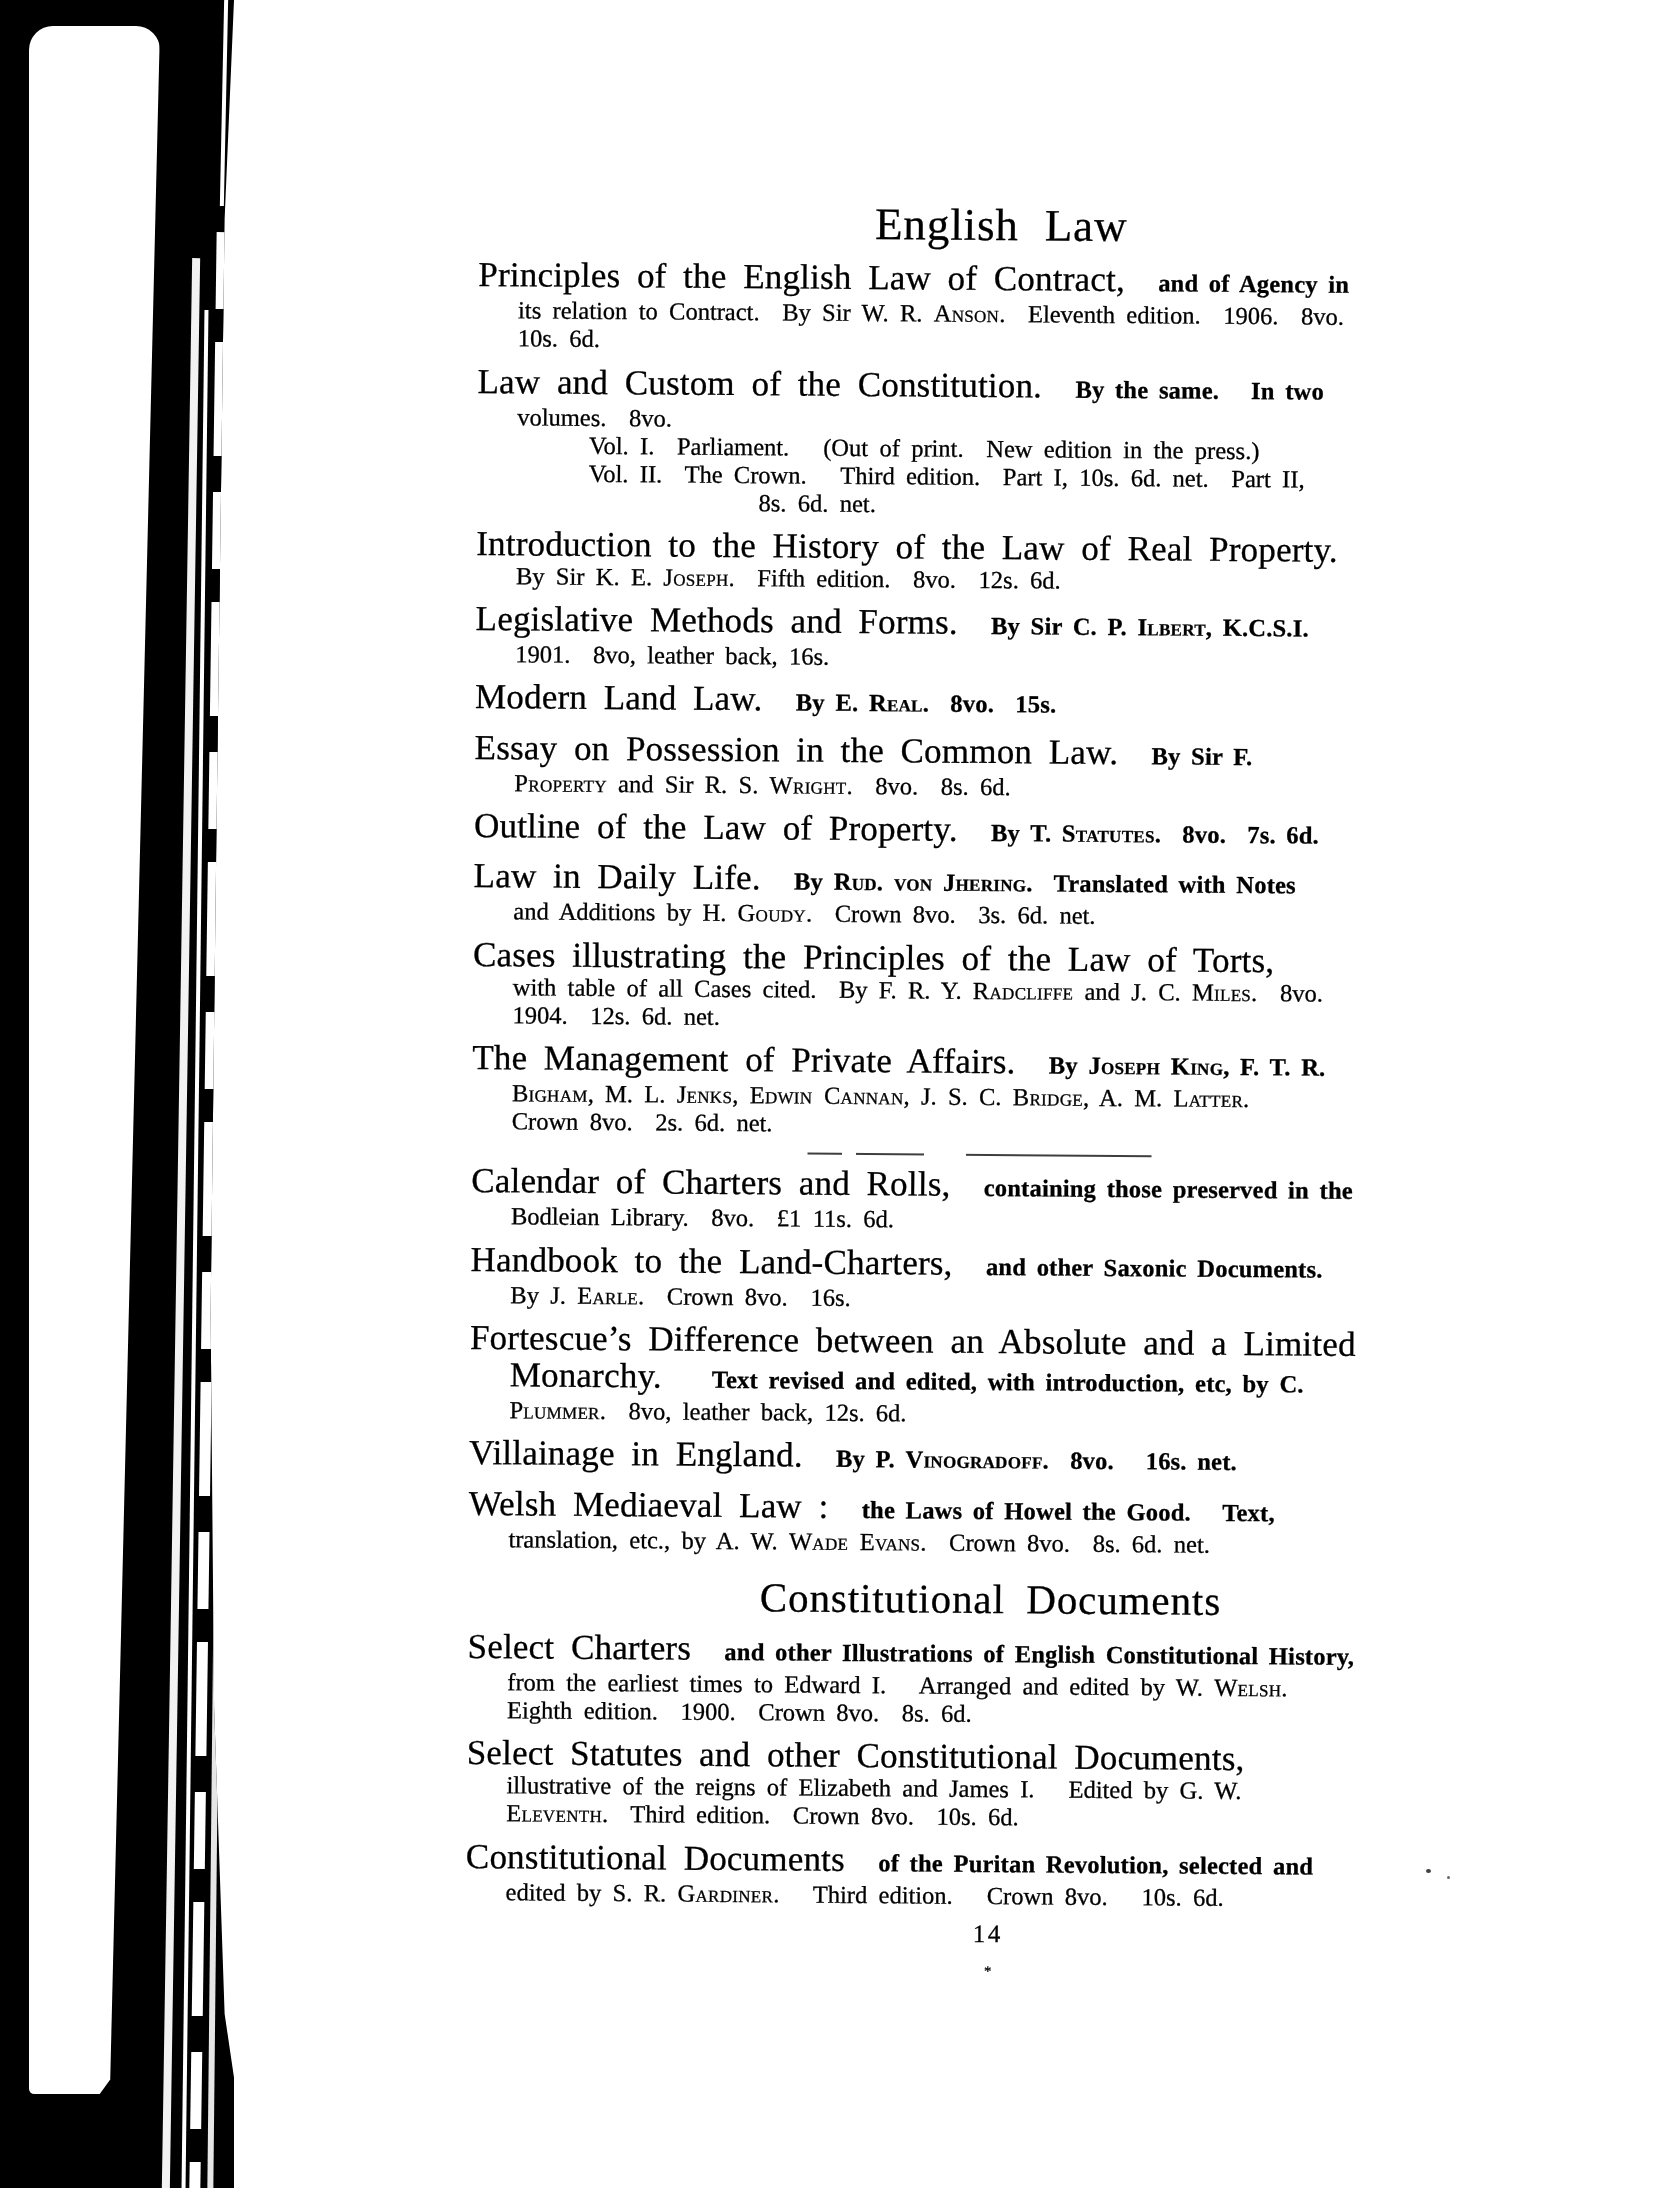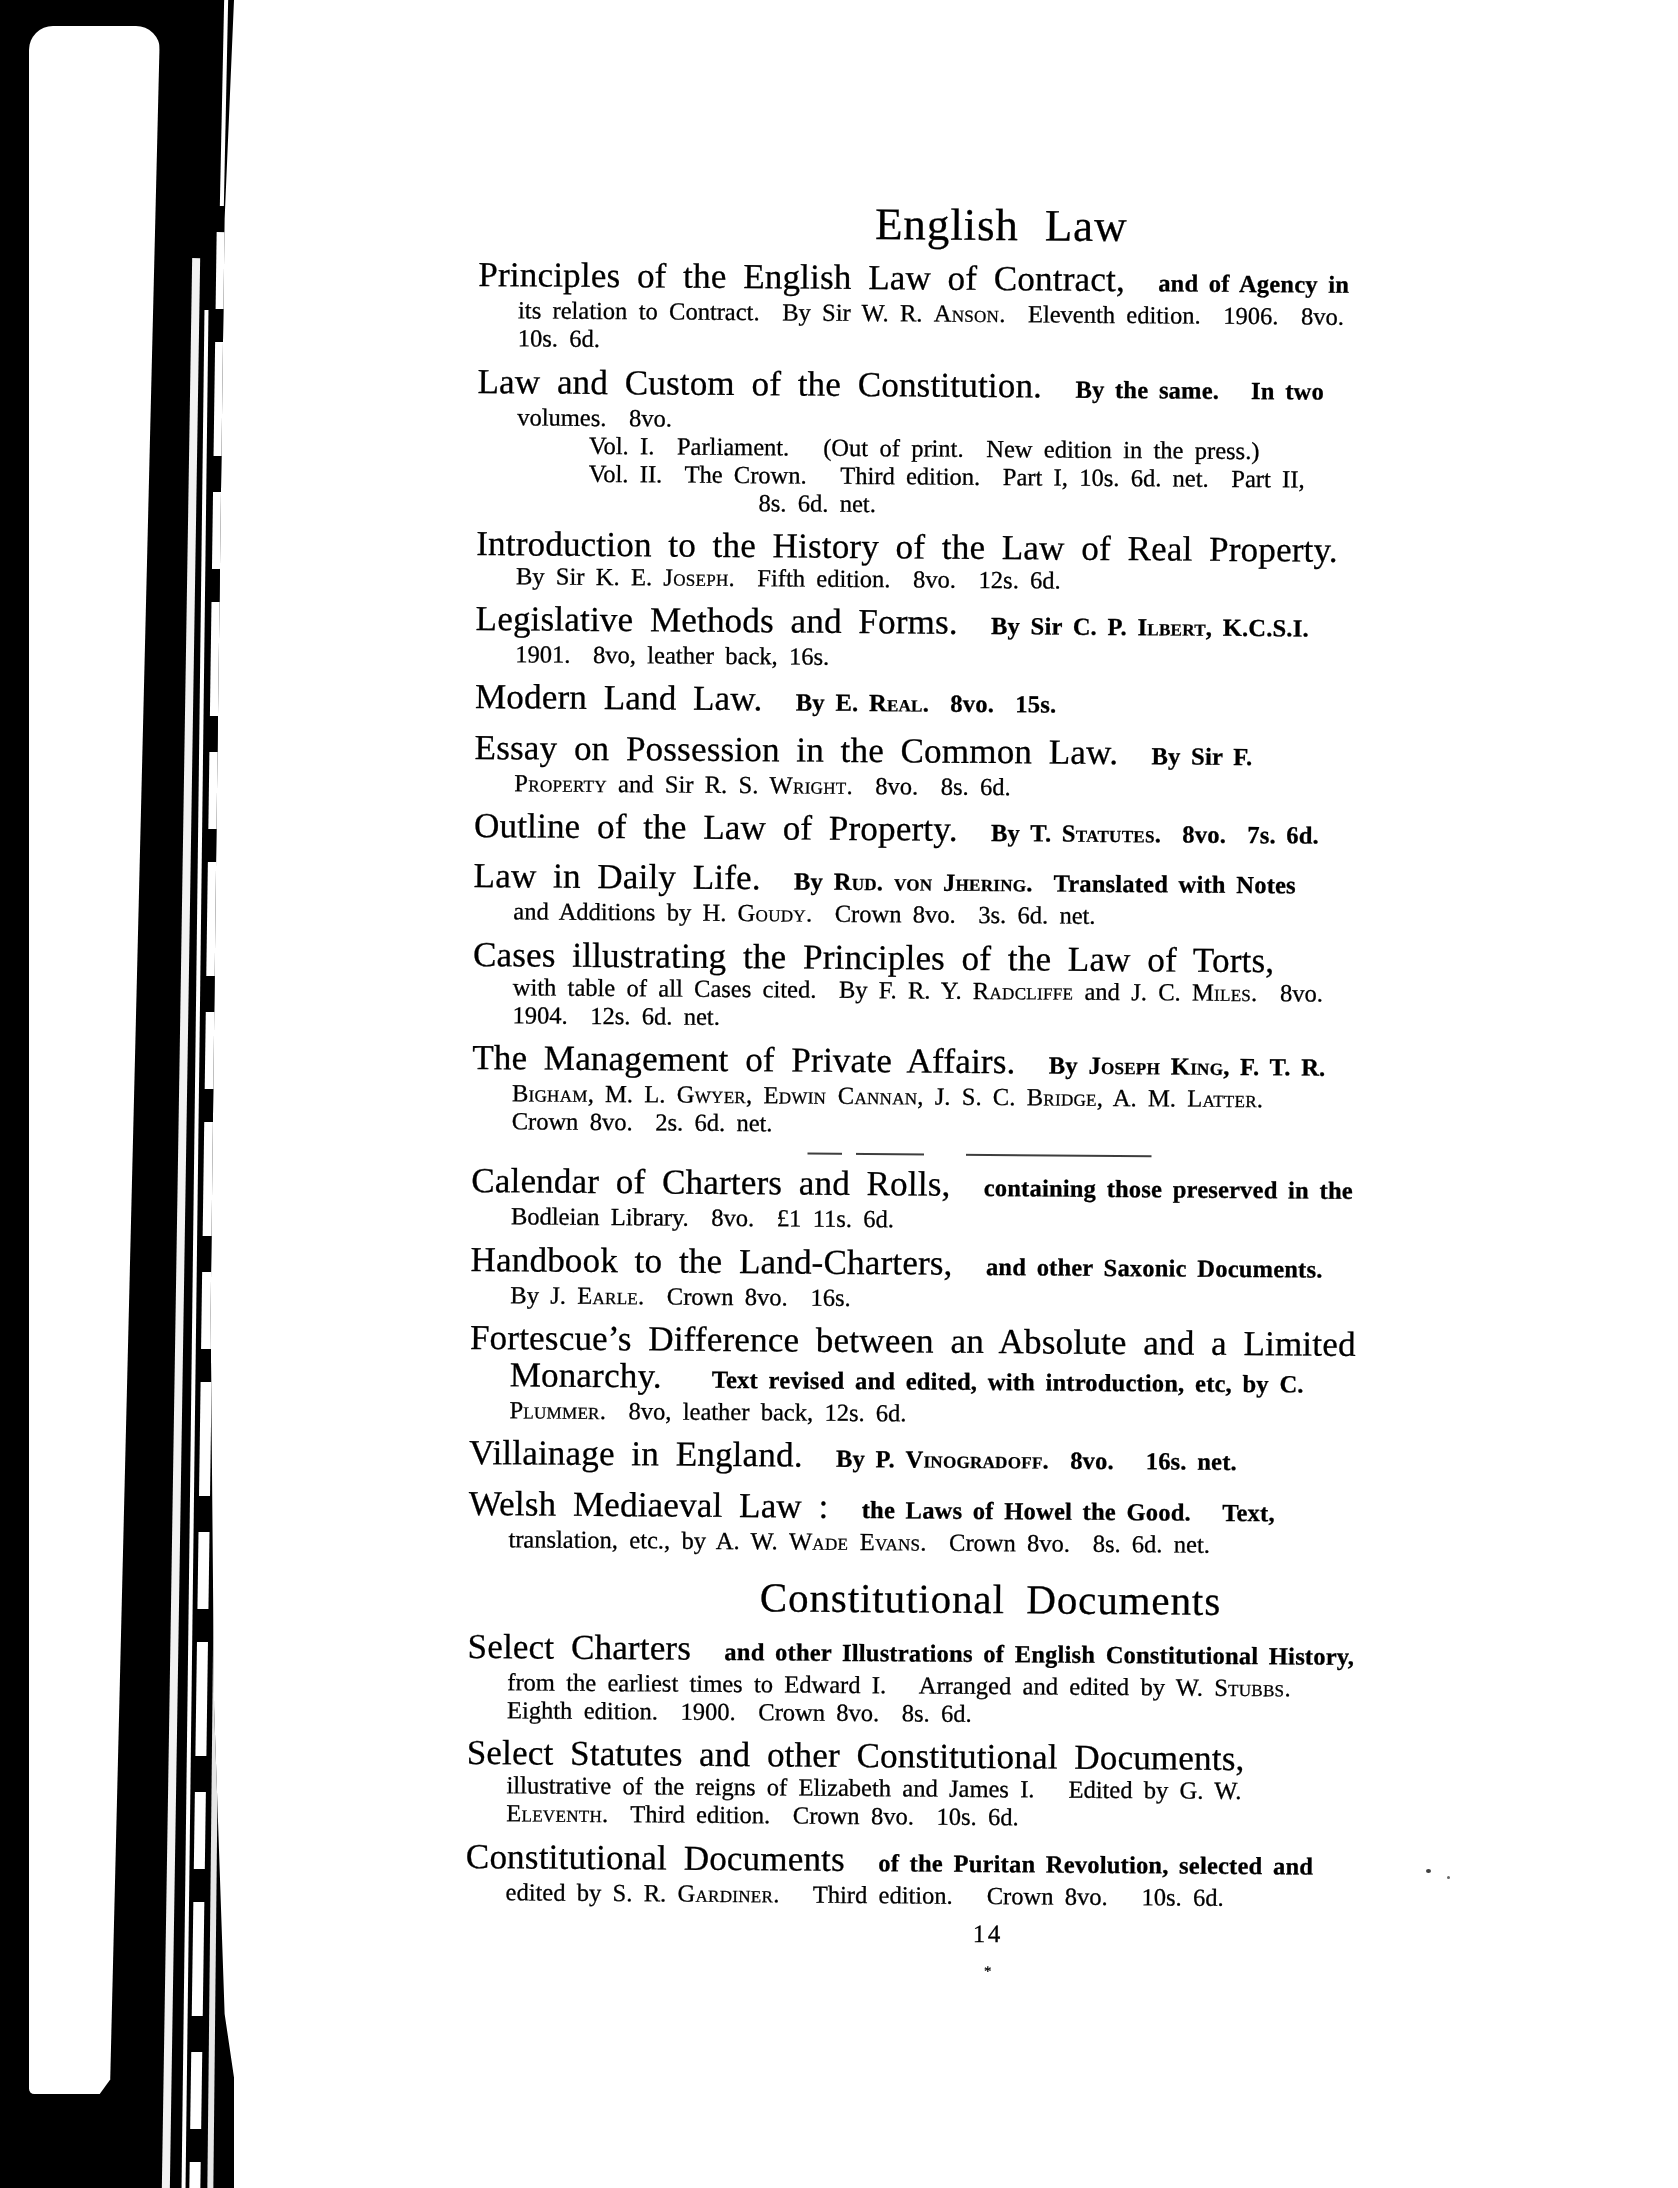--- a/index.html
+++ b/index.html
@@ -117,21 +117,21 @@
           <div class="first"><span>Law in Daily Life.</span>  <span class="tail">By <span class="sc">Rud. von Jhering</span>.  Translated with Notes</span></div>
           <div class="cont">and Additions by H. <span class="sc">Goudy</span>.  Crown 8vo.  3s. 6d. net.</div>
         </div>
         <div class="entry">
           <div class="first"><span>Cases illustrating the Principles of the Law of Torts,</span></div>
           <div class="cont">with table of all Cases cited.  By F. R. Y. <span class="sc">Radcliffe</span> and J. C. <span class="sc">Miles</span>.  8vo.</div>
           <div class="cont">1904.  12s. 6d. net.</div>
         </div>
         <div class="entry">
           <div class="first"><span>The Management of Private Affairs.</span>  <span class="tail">By <span class="sc">Joseph King</span>, F. T. R.</span></div>
-          <div class="cont"><span class="sc">Bigham</span>, M. L. <span class="sc">Gwyer</span>, <span class="sc">Edwin Cannan</span>, J. S. C. <span class="sc">Bridge</span>, A. M. <span class="sc">Latter</span>.</div>
+          <div class="cont"><span class="sc">Bigham</span>, M. L. <span class="sc">Jenks</span>, <span class="sc">Edwin Cannan</span>, J. S. C. <span class="sc">Bridge</span>, A. M. <span class="sc">Latter</span>.</div>
           <div class="cont">Crown 8vo.  2s. 6d. net.</div>
         </div>
         <div class="divider"></div>
         <div class="entry">
           <div class="first"><span>Calendar of Charters and Rolls,</span>  <span class="tail">containing those preserved in the</span></div>
           <div class="cont">Bodleian Library.  8vo.  £1 11s. 6d.</div>
         </div>
         <div class="entry">
           <div class="first"><span>Handbook to the Land-Charters,</span>  <span class="tail">and other Saxonic Documents.</span></div>
           <div class="cont">By J. <span class="sc">Earle</span>.  Crown 8vo.  16s.</div>
@@ -144,21 +144,21 @@
         <div class="entry">
           <div class="first"><span>Villainage in England.</span>  <span class="tail">By P. <span class="sc">Vinogradoff</span>.  8vo.   16s. net.</span></div>
         </div>
         <div class="entry">
           <div class="first"><span>Welsh Mediaeval Law :</span>  <span class="tail">the Laws of Howel the Good.   Text,</span></div>
           <div class="cont">translation, etc., by A. W. <span class="sc">Wade Evans</span>.  Crown 8vo.  8s. 6d. net.</div>
         </div>
         <div class="group-heading g-sub">Constitutional Documents</div>
         <div class="entry">
           <div class="first"><span>Select Charters</span>  <span class="tail">and other Illustrations of English Constitutional History,</span></div>
-          <div class="cont">from the earliest times to Edward I.   Arranged and edited by W. <span class="sc">Stubbs</span>.</div>
+          <div class="cont">from the earliest times to Edward I.   Arranged and edited by W. <span class="sc">Welsh</span>.</div>
           <div class="cont">Eighth edition.  1900.  Crown 8vo.  8s. 6d.</div>
         </div>
         <div class="entry">
           <div class="first"><span>Select Statutes and other Constitutional Documents,</span></div>
           <div class="cont">illustrative of the reigns of Elizabeth and James I.   Edited by G. W.</div>
           <div class="cont"><span class="sc">Eleventh</span>.  Third edition.  Crown 8vo.  10s. 6d.</div>
         </div>
         <div class="entry">
           <div class="first"><span>Constitutional Documents</span>  <span class="tail">of the Puritan Revolution, selected and</span></div>
           <div class="cont">edited by S. R. <span class="sc">Gardiner</span>.   Third edition.   Crown 8vo.   10s. 6d.</div>

